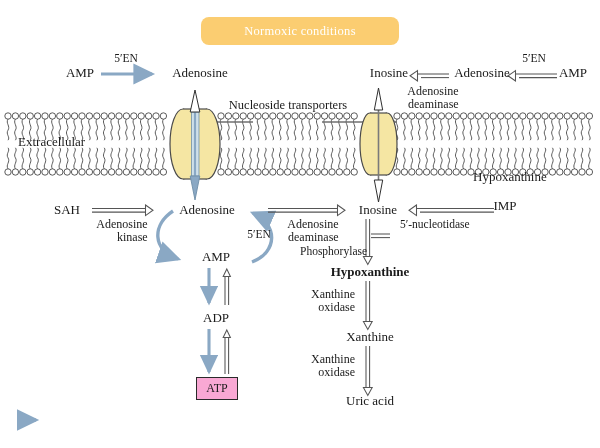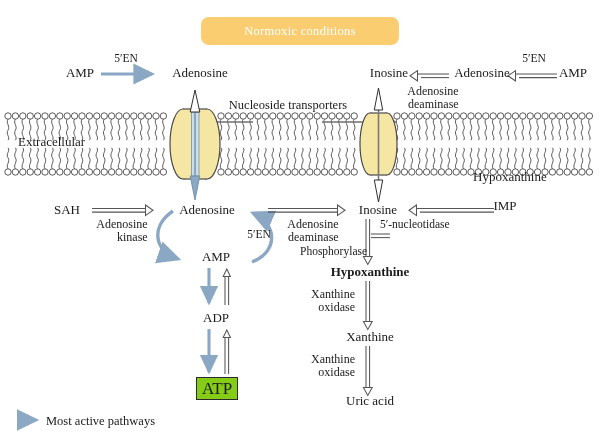--- a/index.html
+++ b/index.html
@@ -18,22 +18,22 @@
   .small{font-size:11.5px;}
   .ctr{transform:translateX(-50%);text-align:right;}
   svg.ov{position:absolute;left:0;top:0;width:600px;height:448px;overflow:visible;pointer-events:none;}
   #banner{
     position:absolute;left:201px;top:17px;width:198px;height:28px;
     background:#fbcd71;color:#ffffff;font-size:12.5px;
     display:flex;align-items:center;justify-content:center;letter-spacing:.3px;border-radius:8px;
   }
   #atpbox{
     position:absolute;left:196px;top:377px;width:40px;height:21px;
-    background:#84cc16;border:1.4px solid #2a2a2a;
-    display:flex;align-items:center;justify-content:center;font-size:17px;
+    background:#f9a8d4;border:1.4px solid #2a2a2a;
+    display:flex;align-items:center;justify-content:center;font-size:12px;
   }
   .legend-txt{position:absolute;left:46px;top:414px;font-size:12.5px;}
 </style>
 </head>
 <body>
 
 <div id="stage">
 
   <div id="banner">
     <span>Normoxic conditions</span>
@@ -477,30 +477,29 @@
   <div id="atpbox">
     <span>ATP</span>
   </div>
 
   <div class="lbl enz ctr" style="left:313px;top:218px;">
     <span>Adenosine</span><br>
     <span>deaminase</span>
   </div>
   <div class="lbl mol ctr" style="left:378px;top:203px;">Inosine</div>
   <div class="lbl mol ctr" style="left:505px;top:199px;">IMP</div>
-  <div class="lbl small" style="left:380px;top:218px;text-align:right;">5′-nucleotidase</div>
+  <div class="lbl small" style="left:400px;top:218px;text-align:right;">5′-nucleotidase</div>
   <div class="lbl small" style="left:300px;top:245px;">Phosphorylase</div>
 
   <div class="lbl mol ctr" style="left:370px;top:265px;font-weight:bold;">Hypoxanthine</div>
   <div class="lbl enz ctr" style="left:333px;top:288px;">
     <span>Xanthine</span><br>
     <span>oxidase</span>
   </div>
   <div class="lbl mol ctr" style="left:370px;top:330px;">Xanthine</div>
   <div class="lbl enz ctr" style="left:333px;top:353px;">
     <span>Xanthine</span><br>
     <span>oxidase</span>
   </div>
   <div class="lbl mol ctr" style="left:370px;top:394px;">Uric acid</div>
 
-  <div class="legend-txt">Most active pathways</div>
 
 </div>
 
 </body></html>

